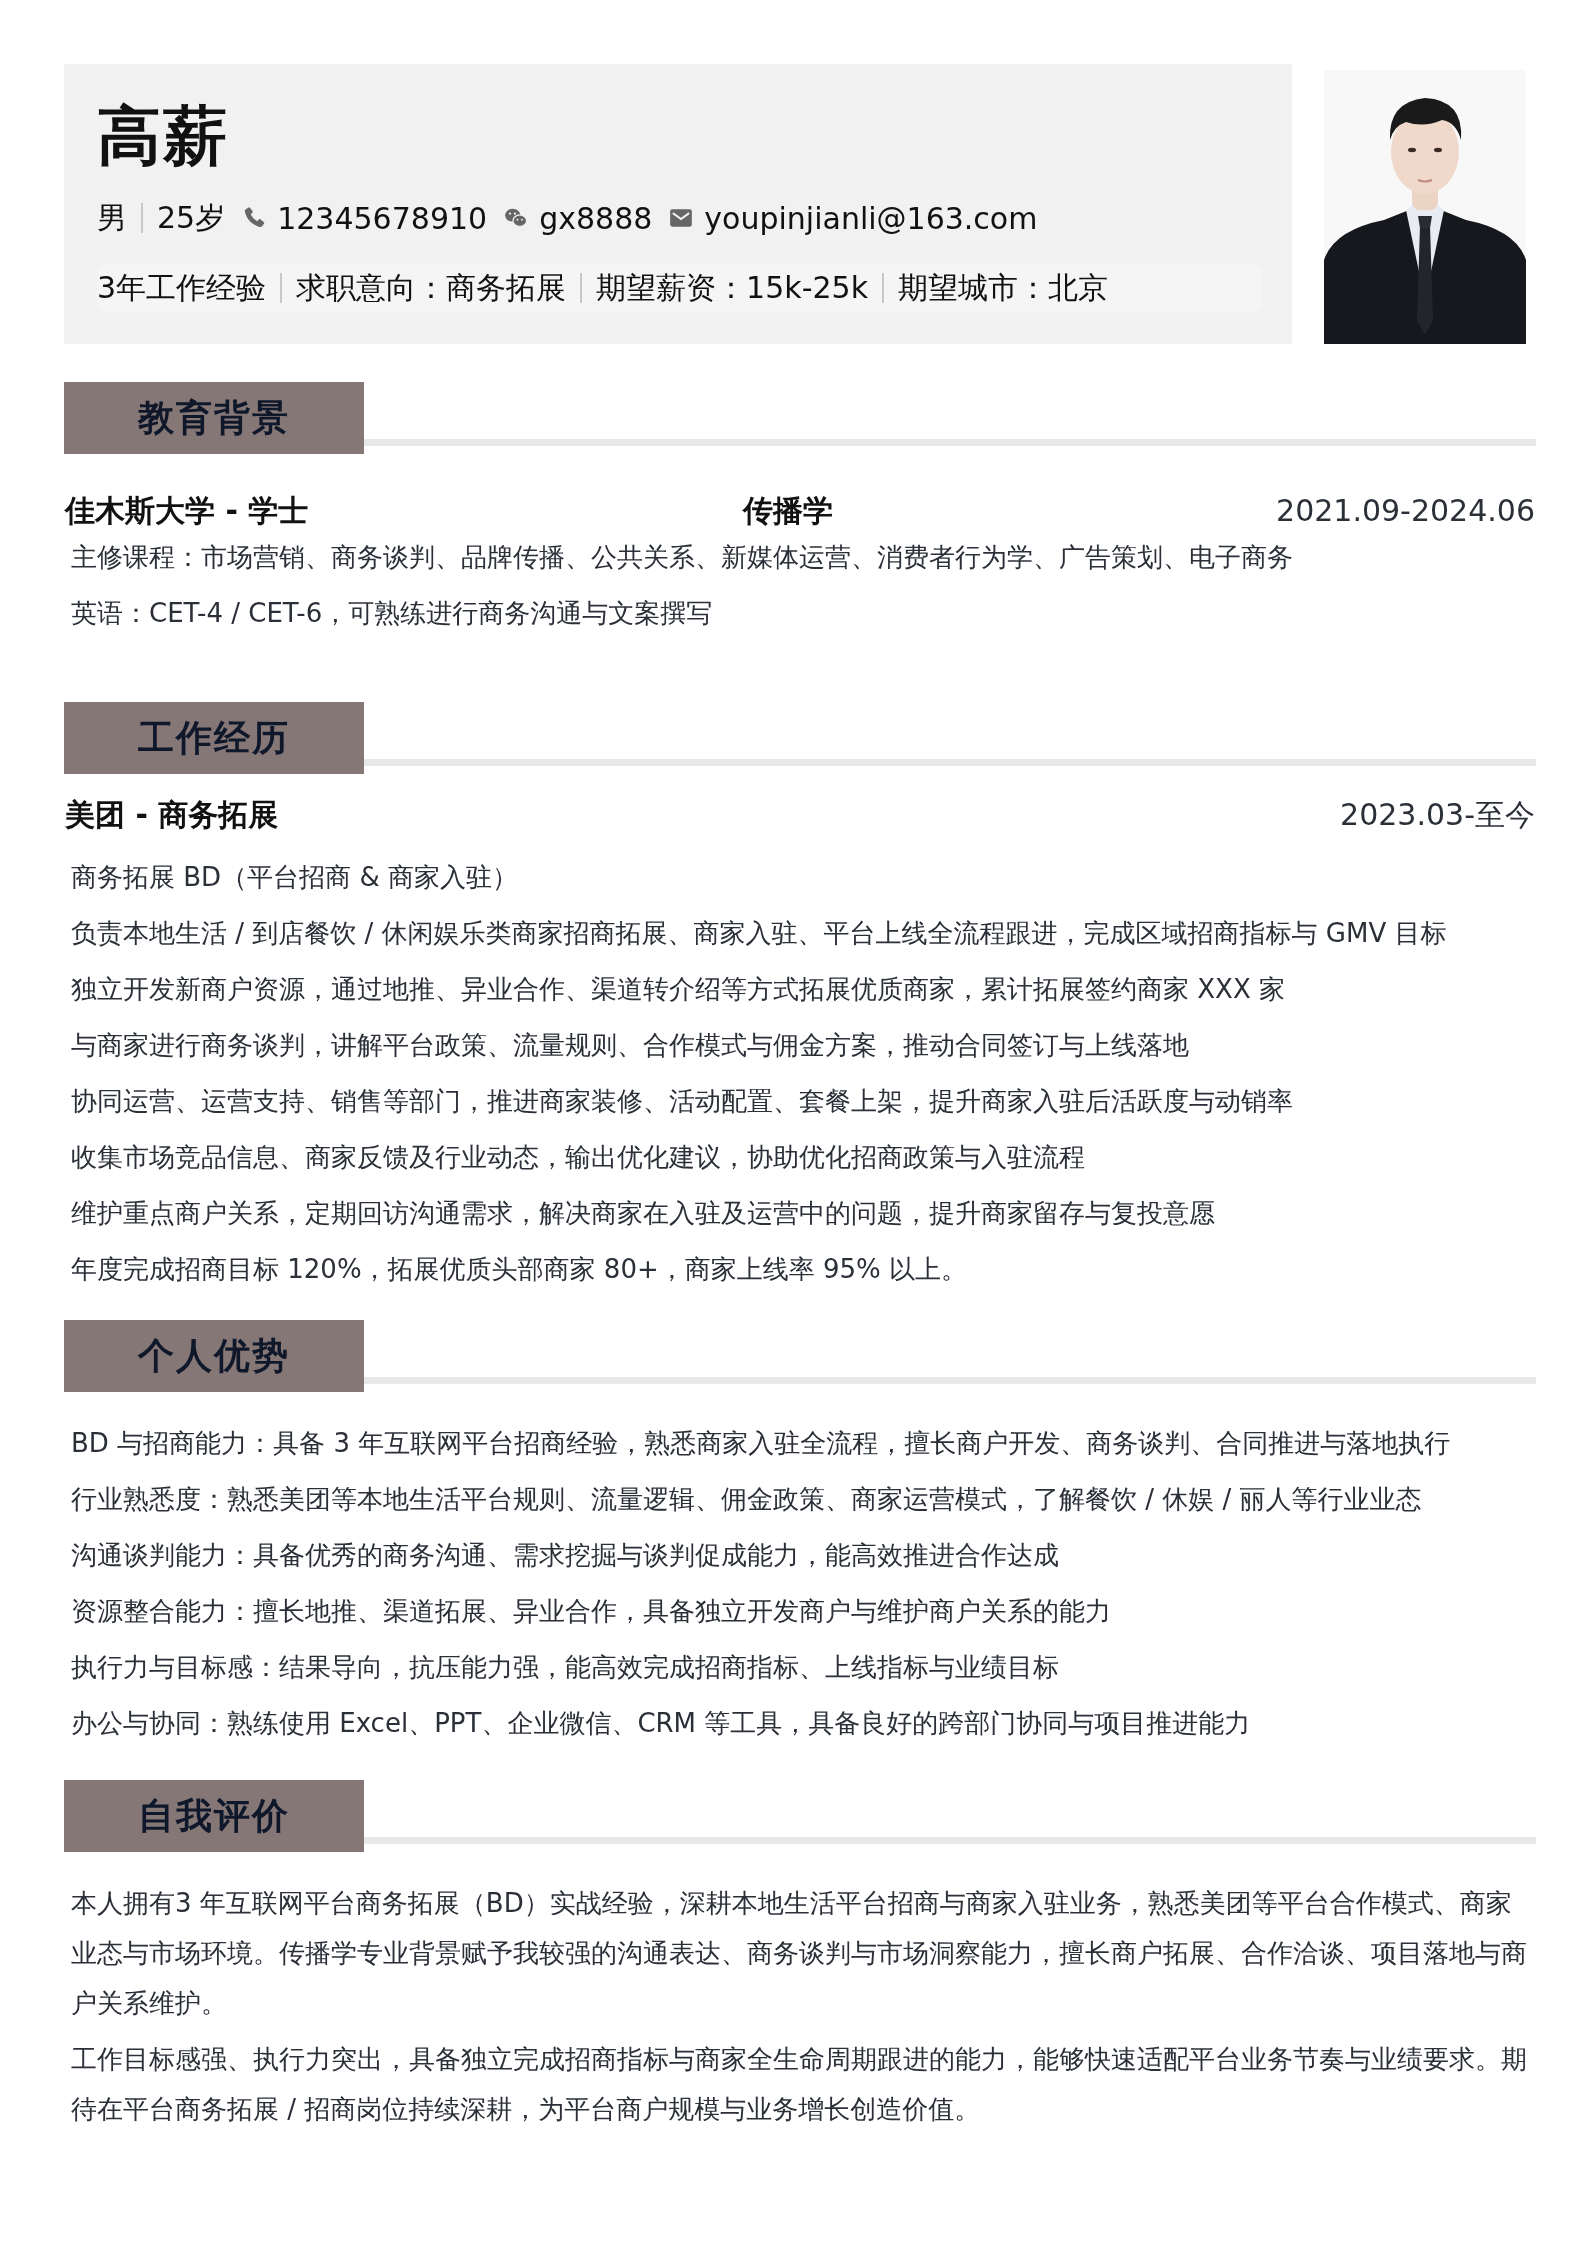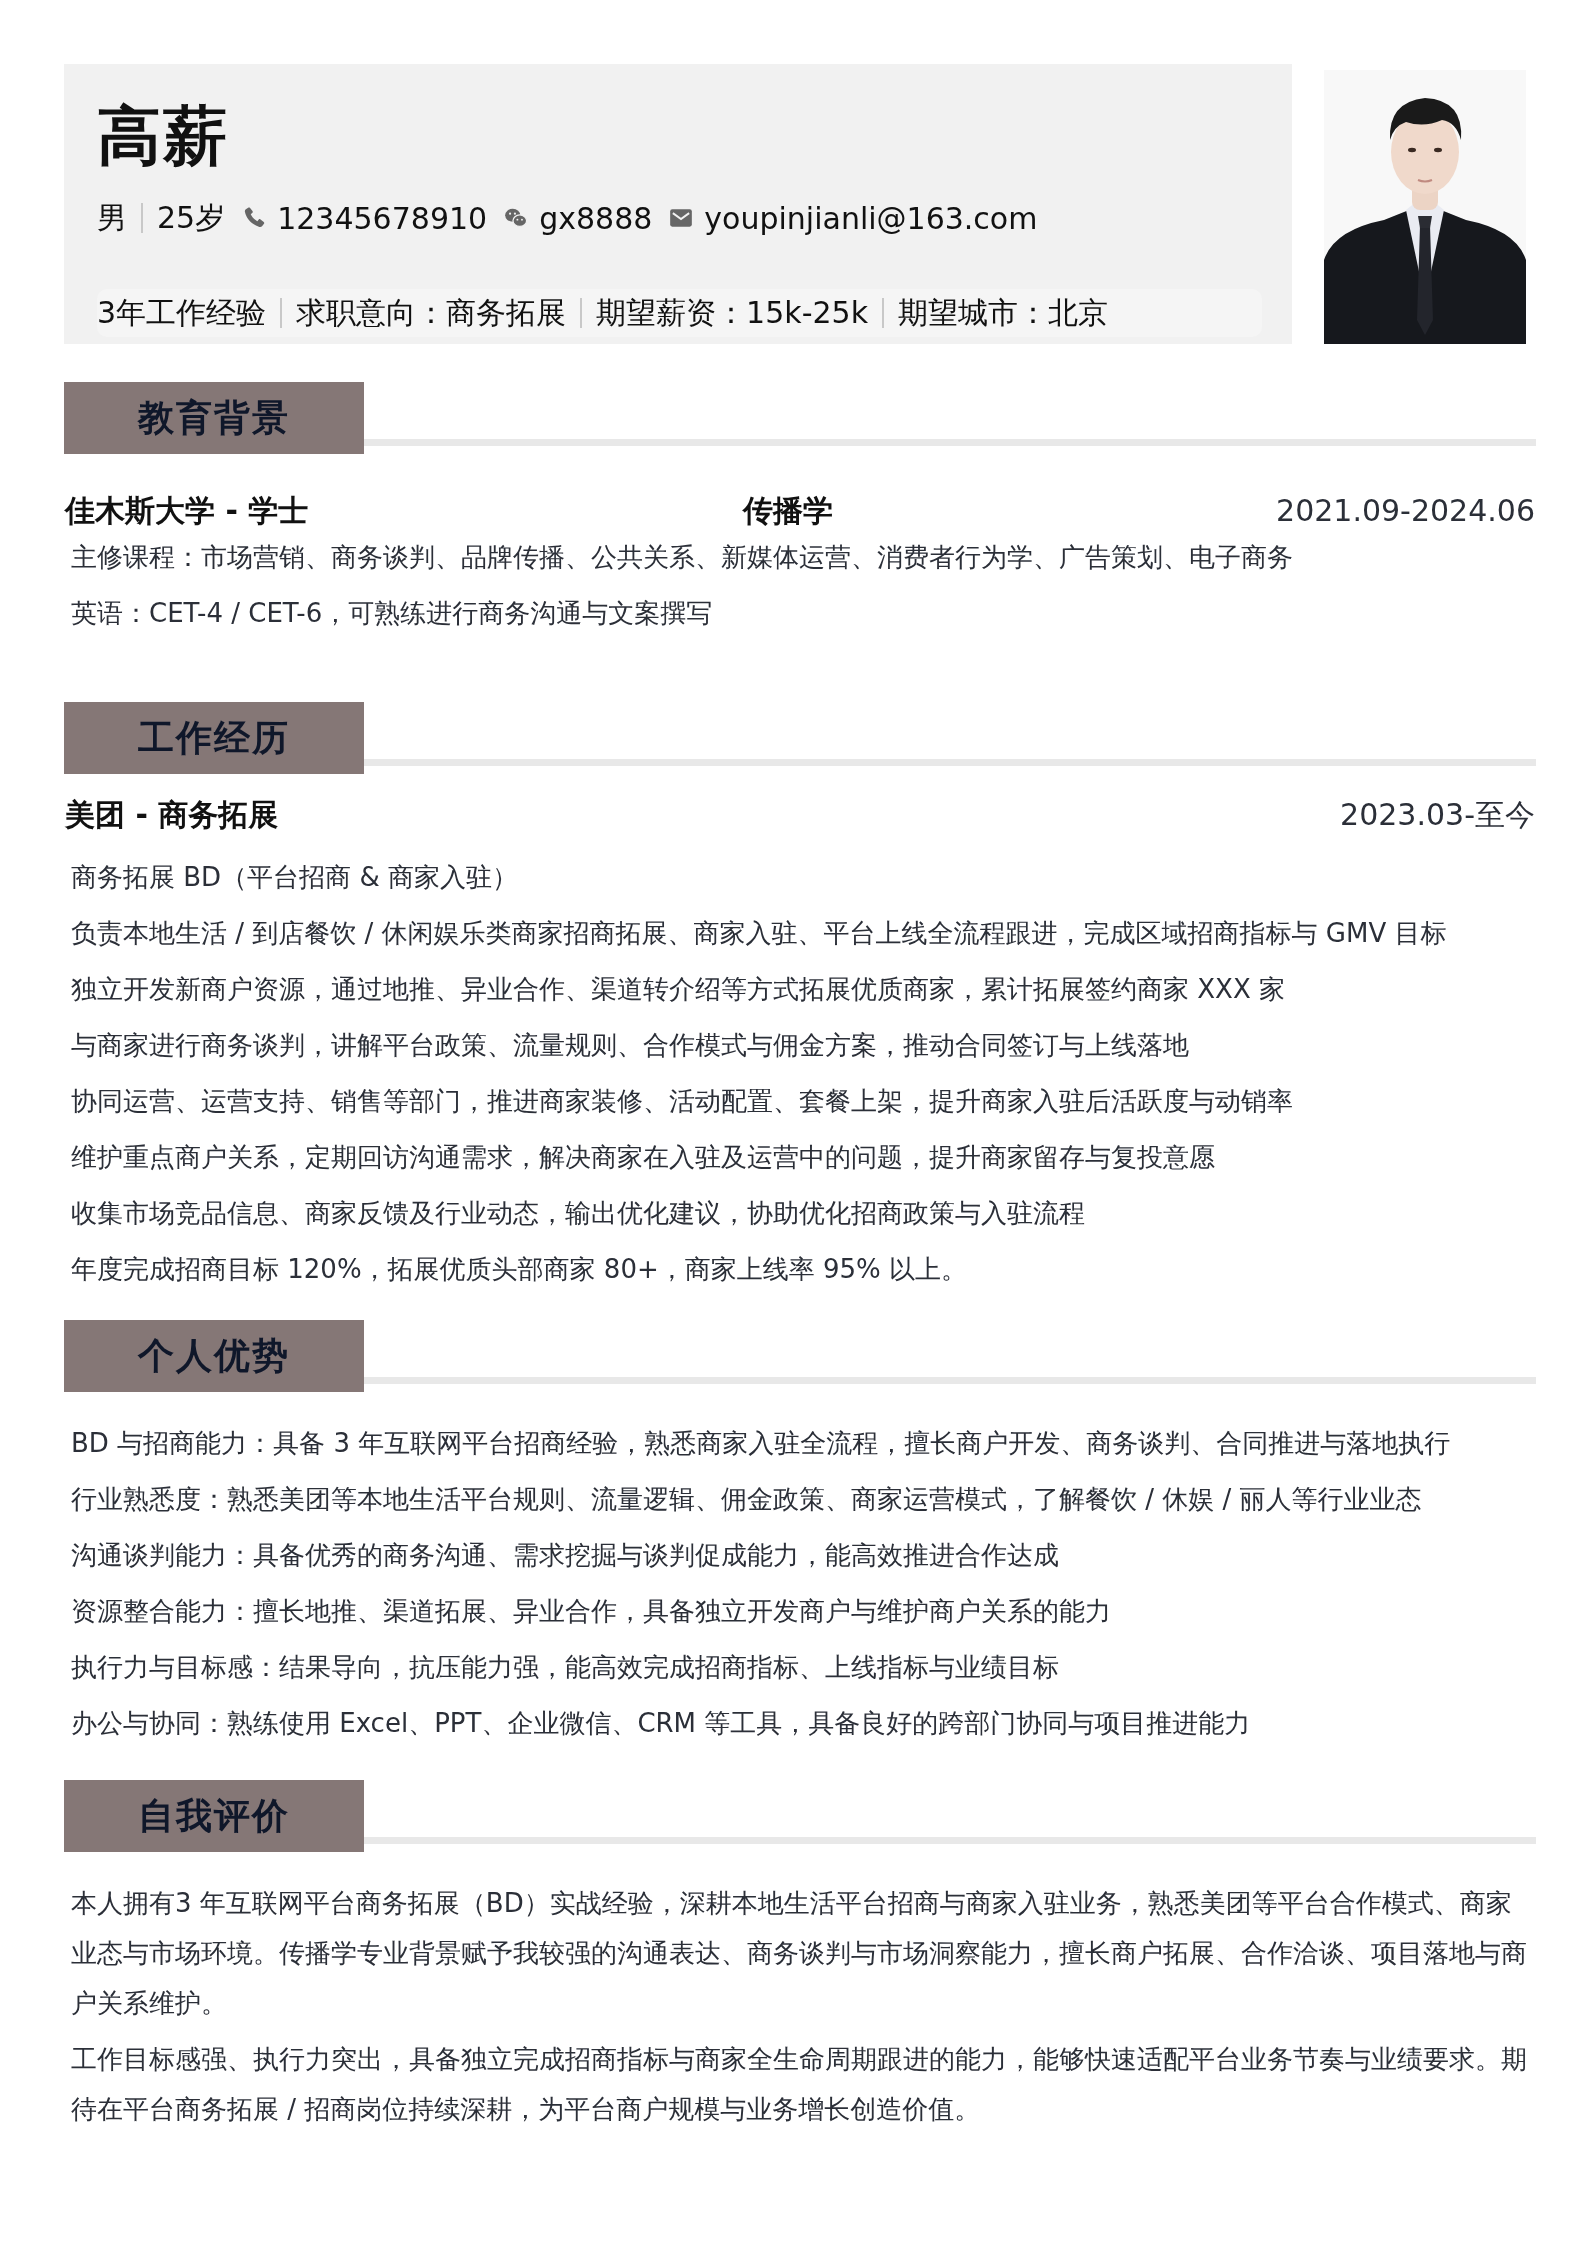--- a/index.html
+++ b/index.html
@@ -20,21 +20,21 @@
   .contact-row {
     position: absolute; left: 33px; top: 134px; height: 40px;
     display: flex; align-items: center; font-size: 30px; color: #111; white-space: nowrap;
   }
   .sep { display: inline-block; width: 2px; height: 30px; background: #c8c8c8; margin: 0 14px; }
   .ic { display: inline-flex; align-items: center; justify-content: center; width: 30px; height: 30px; margin: 0 8px 0 14px; }
   .ic svg { width: 26px; height: 26px; }
   .tags-row {
     position: absolute; left: 33px; top: 200px; width: 1165px; height: 48px;
     background: #f5f5f5; border-radius: 10px;
-    display: flex; align-items: center; font-size: 30px; color: #111; white-space: nowrap; margin-top: 25px;
+    display: flex; align-items: center; font-size: 30px; color: #111; white-space: nowrap;
   }
   .photo {
     position: absolute; left: 1324px; top: 70px; width: 202px; height: 274px;
     background: #f7f7f7; overflow: hidden;
   }
   .section-head {
     position: absolute; left: 64px; width: 1472px; height: 64px;
   }
   .section-head .bar {
     position: absolute; left: 300px; right: 0; bottom: 0; height: 7px; background: #e8e8e8;
@@ -139,22 +139,22 @@
 <div class="row-title" style="top:790px;">
   <span class="left">美团 - 商务拓展</span>
   <span class="right">2023.03-至今</span>
 </div>
 <div class="para" style="top:846px;">
   <p>商务拓展 BD（平台招商 &amp; 商家入驻）</p>
   <p>负责本地生活 / 到店餐饮 / 休闲娱乐类商家招商拓展、商家入驻、平台上线全流程跟进，完成区域招商指标与 GMV 目标</p>
   <p>独立开发新商户资源，通过地推、异业合作、渠道转介绍等方式拓展优质商家，累计拓展签约商家 XXX 家</p>
   <p>与商家进行商务谈判，讲解平台政策、流量规则、合作模式与佣金方案，推动合同签订与上线落地</p>
   <p>协同运营、运营支持、销售等部门，推进商家装修、活动配置、套餐上架，提升商家入驻后活跃度与动销率</p>
+  <p>收集市场竞品信息、商家反馈及行业动态，输出优化建议，协助优化招商政策与入驻流程</p>
   <p>维护重点商户关系，定期回访沟通需求，解决商家在入驻及运营中的问题，提升商家留存与复投意愿</p>
-  <p>收集市场竞品信息、商家反馈及行业动态，输出优化建议，协助优化招商政策与入驻流程</p>
   <p>年度完成招商目标 120%，拓展优质头部商家 80+，商家上线率 95% 以上。</p>
 </div>
 
 <div class="section-head" style="top:1320px;">
   <div class="label">个人优势</div>
   <div class="bar"></div>
 </div>
 <div class="para" style="top:1412px;">
   <p>BD 与招商能力：具备 3 年互联网平台招商经验，熟悉商家入驻全流程，擅长商户开发、商务谈判、合同推进与落地执行</p>
   <p>行业熟悉度：熟悉美团等本地生活平台规则、流量逻辑、佣金政策、商家运营模式，了解餐饮 / 休娱 / 丽人等行业业态</p>

